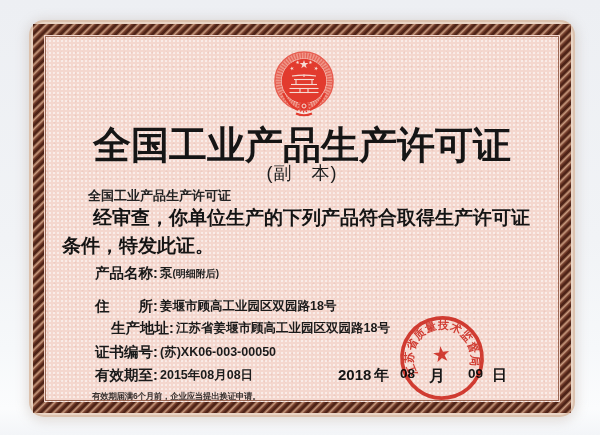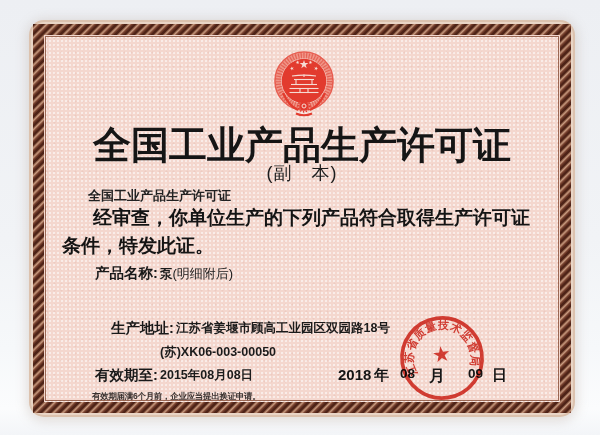--- a/index.html
+++ b/index.html
@@ -39,21 +39,21 @@
     font-size:18px; color:#1c1c1c; letter-spacing:1px;
   }
   
   .company{ left:44px; top:152px; font-size:13px; font-weight:600; color:#222; }
   .body1{ left:49px; top:170px; font-size:19px; font-weight:bold; color:#141414; }
   .body2{ left:18px; top:198px; font-size:19px; font-weight:bold; color:#141414; }
   
   .frow{ position:absolute; left:0; width:100%; height:20px; }
   .frow .flabel{ position:absolute; left:51px; font-size:14.5px; font-weight:bold; color:#191919;text-align:center; }
   .frow .fvalue{ position:absolute; left:116px; top:1px; font-size:12.5px; font-weight:bold; color:#1b1b1b; }
-  .fnote{ font-size:13px; font-weight:normal; }
+  .fnote{ font-size:10px; font-weight:bold; }
   .r1{ top:229px; } .r2{ top:262px; } .r3{ top:284px;margin-left:16px; } .r4{ top:308px; } .r5{ top:331px; }
   
   .date span{ position:absolute; top:331px; font-weight:bold; color:#151515; }
   .d-year{ left:294px; font-size:15px; }
   .d-yu{ left:330px; font-size:15px; }
   .d-month{ left:356px; font-size:13.5px; }
   .d-mu{ left:385px; font-size:16px; }
   .d-day{ left:424px; font-size:13.5px; }
   .d-du{ left:448px; font-size:15px; }
   
@@ -101,25 +101,30 @@
   <div class="abs subtitle">(副　本)</div>
 
   <div class="abs company">全国工业产品生产许可证</div>
   <div class="abs body1">经审查，你单位生产的下列产品符合取得生产许可证</div>
   <div class="abs body2">条件，特发此证。</div>
 
   <div class="frow r1">
     <span class="flabel">产品名称:</span>
     <span class="fvalue"><span>泵</span><span class="fnote">(明细附后)</span></span>
   </div>
+  <div class="frow r2">
+    <span class="flabel">住　　所:</span>
+    <span class="fvalue">姜堰市顾高工业园区双园路18号</span>
+  </div>
   <div class="frow r3">
     <span class="flabel">生产地址:</span>
     <span class="fvalue">江苏省姜堰市顾高工业园区双园路18号</span>
   </div>
   <div class="frow r4">
+    <span class="flabel">证书编号:</span>
     <span class="fvalue">(苏)XK06-003-00050</span>
   </div>
   <div class="frow r5">
     <span class="flabel">有效期至:</span>
     <span class="fvalue">2015年08月08日</span>
   </div>
 
   <div class="date">
     <span class="d-year">2018</span>
     <span class="d-yu">年</span>

